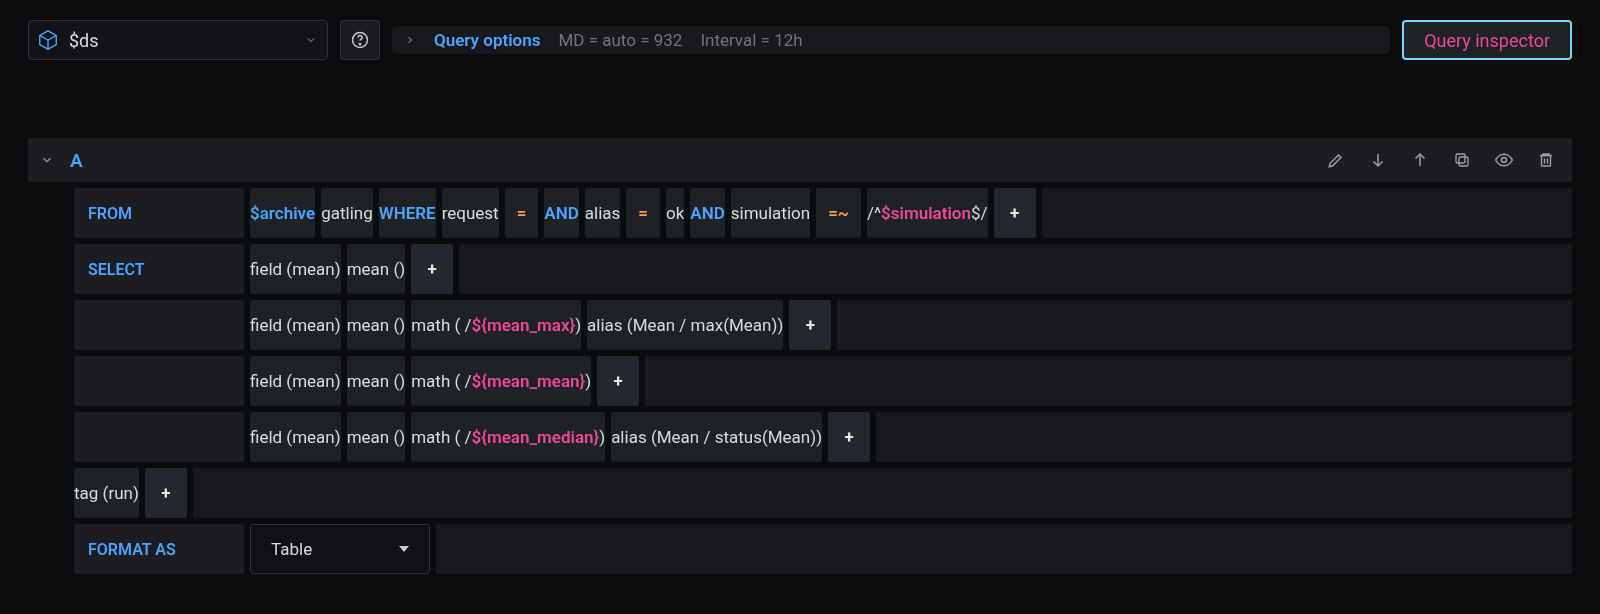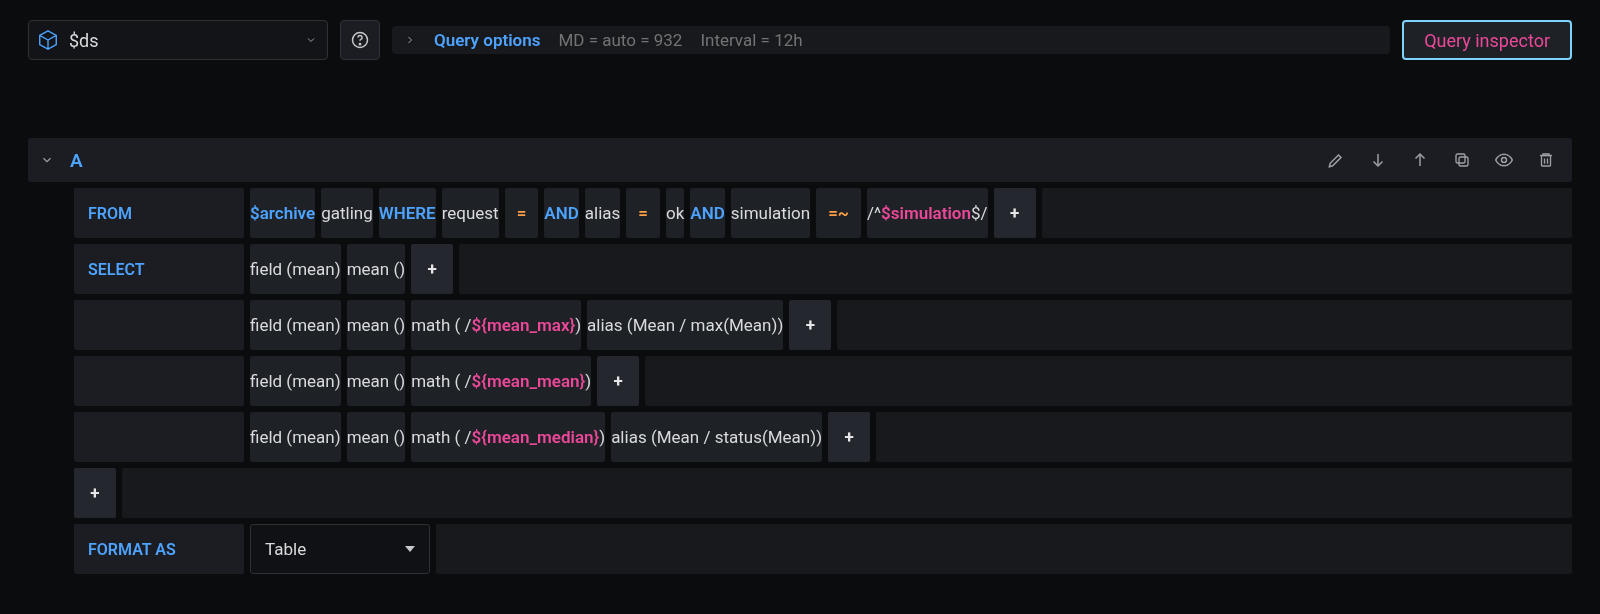--- a/index.html
+++ b/index.html
@@ -145,21 +145,21 @@
     background: #17191d;
     border-radius: 2px;
   }
 
   .format-select {
     background: #0f1114;
     border: 1px solid #2e3136;
     border-radius: 3px;
     display: flex;
     align-items: center;
-    padding: 0 14px;
+    padding: 0 20px;
     width: 180px;
     color: #d9dadb;
     font-size: 17px;
     cursor: pointer;
     justify-content: space-between;
   }
   .format-select .tri {
     width: 0; height: 0;
     border-left: 5px solid transparent;
     border-right: 5px solid transparent;
@@ -330,20 +330,21 @@
           <span>math ( / </span>
           <span class="blue">${mean_median}</span>
           <span>)</span>
         </div>
       <div class="seg">alias (Mean / status(Mean))</div>
       <div class="seg plus">+</div>
       <div class="filler"></div>
     </div>
 
     <div class="row">
+      <div class="seg">tag (run)</div>
       <div class="seg plus">+</div>
       <div class="filler"></div>
     </div>
 
     <div class="row">
       <div class="keyword-cell">FORMAT AS</div>
       <div class="format-select">
         <span>Table</span>
         <span class="tri"></span>
       </div>

